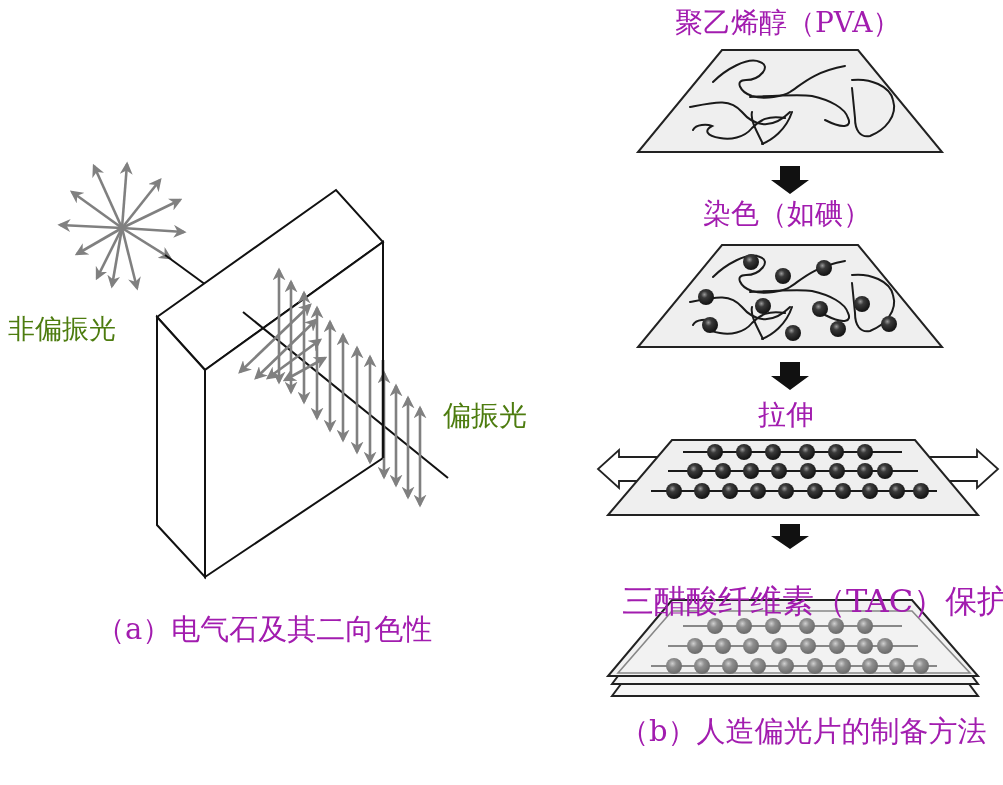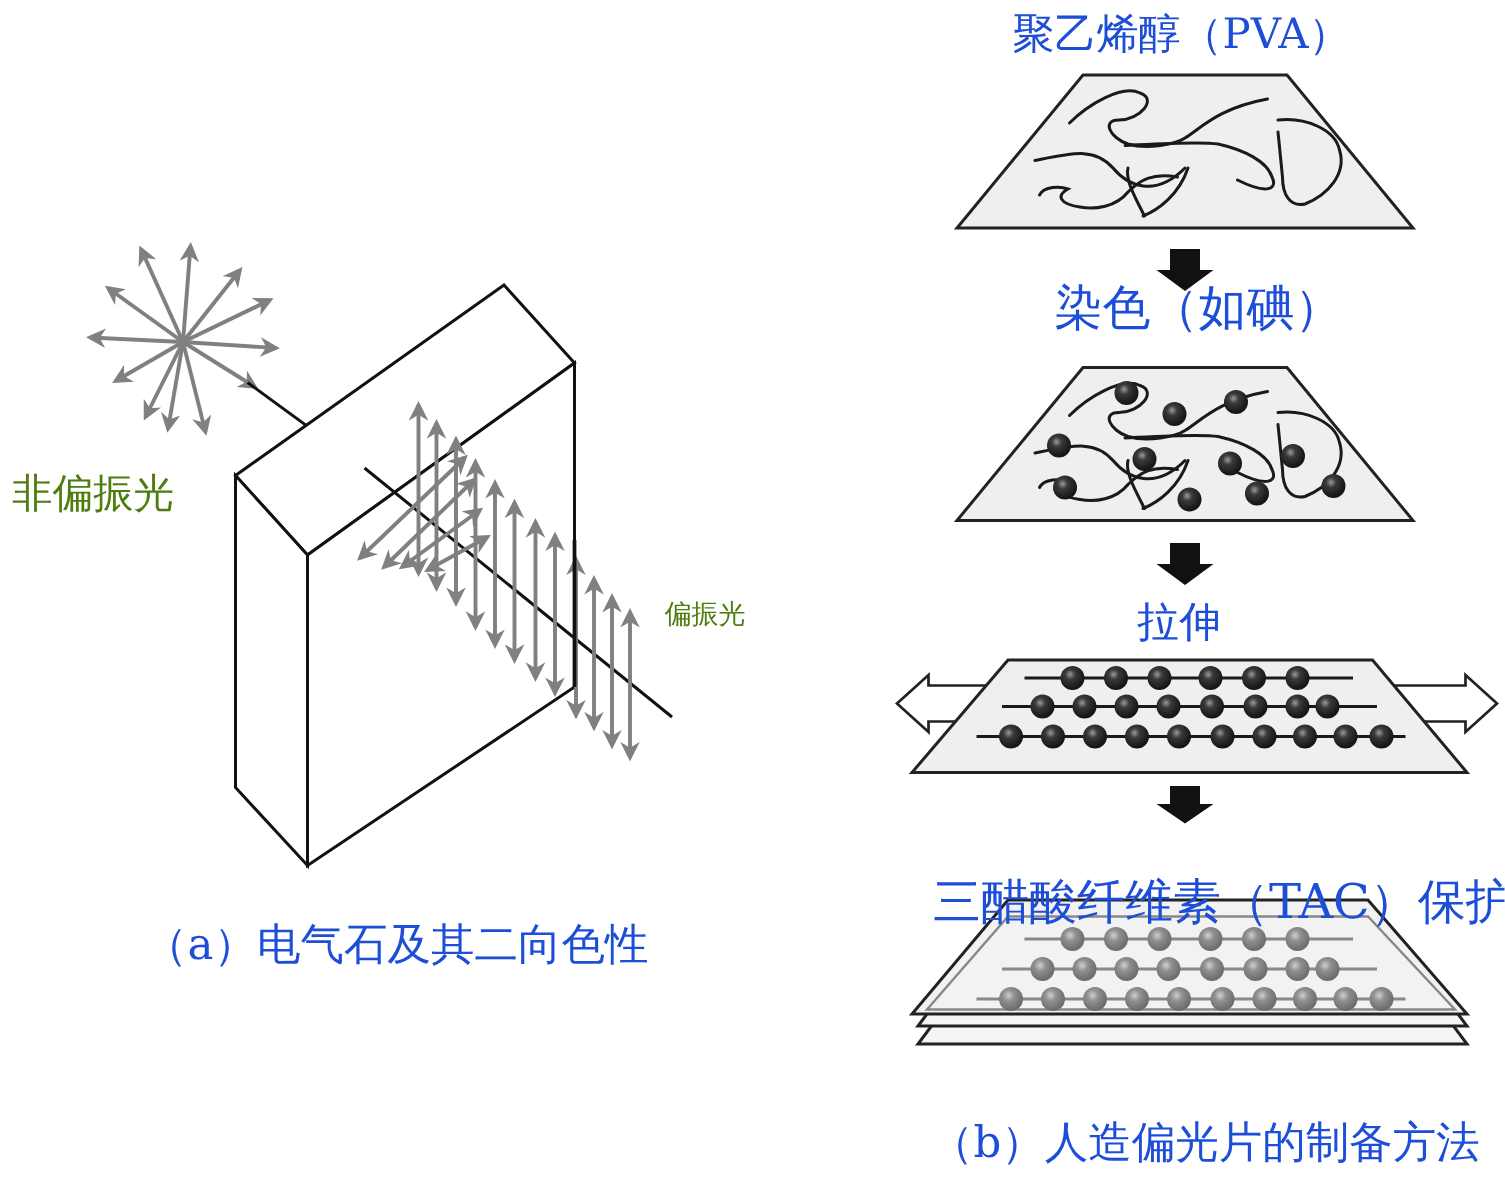--- a/index.html
+++ b/index.html
@@ -1,19 +1,19 @@
 <!DOCTYPE html>
 <html><head>
 <meta charset="utf-8">
 <style>
   html, body { margin: 0; padding: 0; background: #ffffff; }
   body { width: 1003px; height: 785px; position: relative; overflow: hidden;
          font-family: "DejaVu Serif", "Liberation Serif", serif; }
   svg { position: absolute; left: 0; top: 0; }
-  .lbl { position: absolute; white-space: nowrap; color: #1d4ed8; }
+  .lbl { position: absolute; white-space: nowrap; color: #a21caf; }
   .lbl.gray { color: #4d7c0f; font-family: "DejaVu Sans", "Liberation Sans", sans-serif; }
 </style>
 </head>
 <body>
 
 <svg id="diagram" width="1003" height="785" viewBox="0 0 1003 785" xmlns="http://www.w3.org/2000/svg">
   <defs>
     <marker id="ah" viewBox="0 0 10 10" refX="8" refY="5" markerWidth="5" markerHeight="5" orient="auto-start-reverse">
       <path d="M0,0 L10,5 L0,10 L3,5 Z" fill="#808080"></path>
     </marker>
@@ -202,20 +202,20 @@
           <circle cx="843" cy="666" r="8" fill="url(#beadGray)"></circle>
           <circle cx="870" cy="666" r="8" fill="url(#beadGray)"></circle>
           <circle cx="897" cy="666" r="8" fill="url(#beadGray)"></circle>
           <circle cx="921" cy="666" r="8" fill="url(#beadGray)"></circle>
         </g>
     </g>
   </g>
 </svg>
 
 <div class="lbl gray" style="left:8px; top:311px; font-size:27px;">非偏振光</div>
-<div class="lbl gray" style="left:443px; top:397px; font-size:18px;">偏振光</div>
+<div class="lbl gray" style="left:443px; top:397px; font-size:28px;">偏振光</div>
 <div class="lbl" style="left:96px; top:610px; font-size:29px;">（a）电气石及其二向色性</div>
 
 <div class="lbl" style="left:675px; top:4px; font-size:28px;">聚乙烯醇（PVA）</div>
-<div class="lbl" style="left:703px; top:184px; font-size:32px;">染色（如碘）</div>
+<div class="lbl" style="left:703px; top:195px; font-size:28px;">染色（如碘）</div>
 <div class="lbl" style="left:758px; top:396px; font-size:28px;text-align:right;">拉伸</div>
 <div class="lbl" style="left:622px; top:555px; font-size:32px;margin-top:25px;">三醋酸纤维素（TAC）保护</div>
-<div class="lbl" style="left:620px; top:742px; font-size:29px;">（b）人造偏光片的制备方法</div>
+<div class="lbl" style="left:620px; top:712px; font-size:29px;">（b）人造偏光片的制备方法</div>
 
 </body></html>

